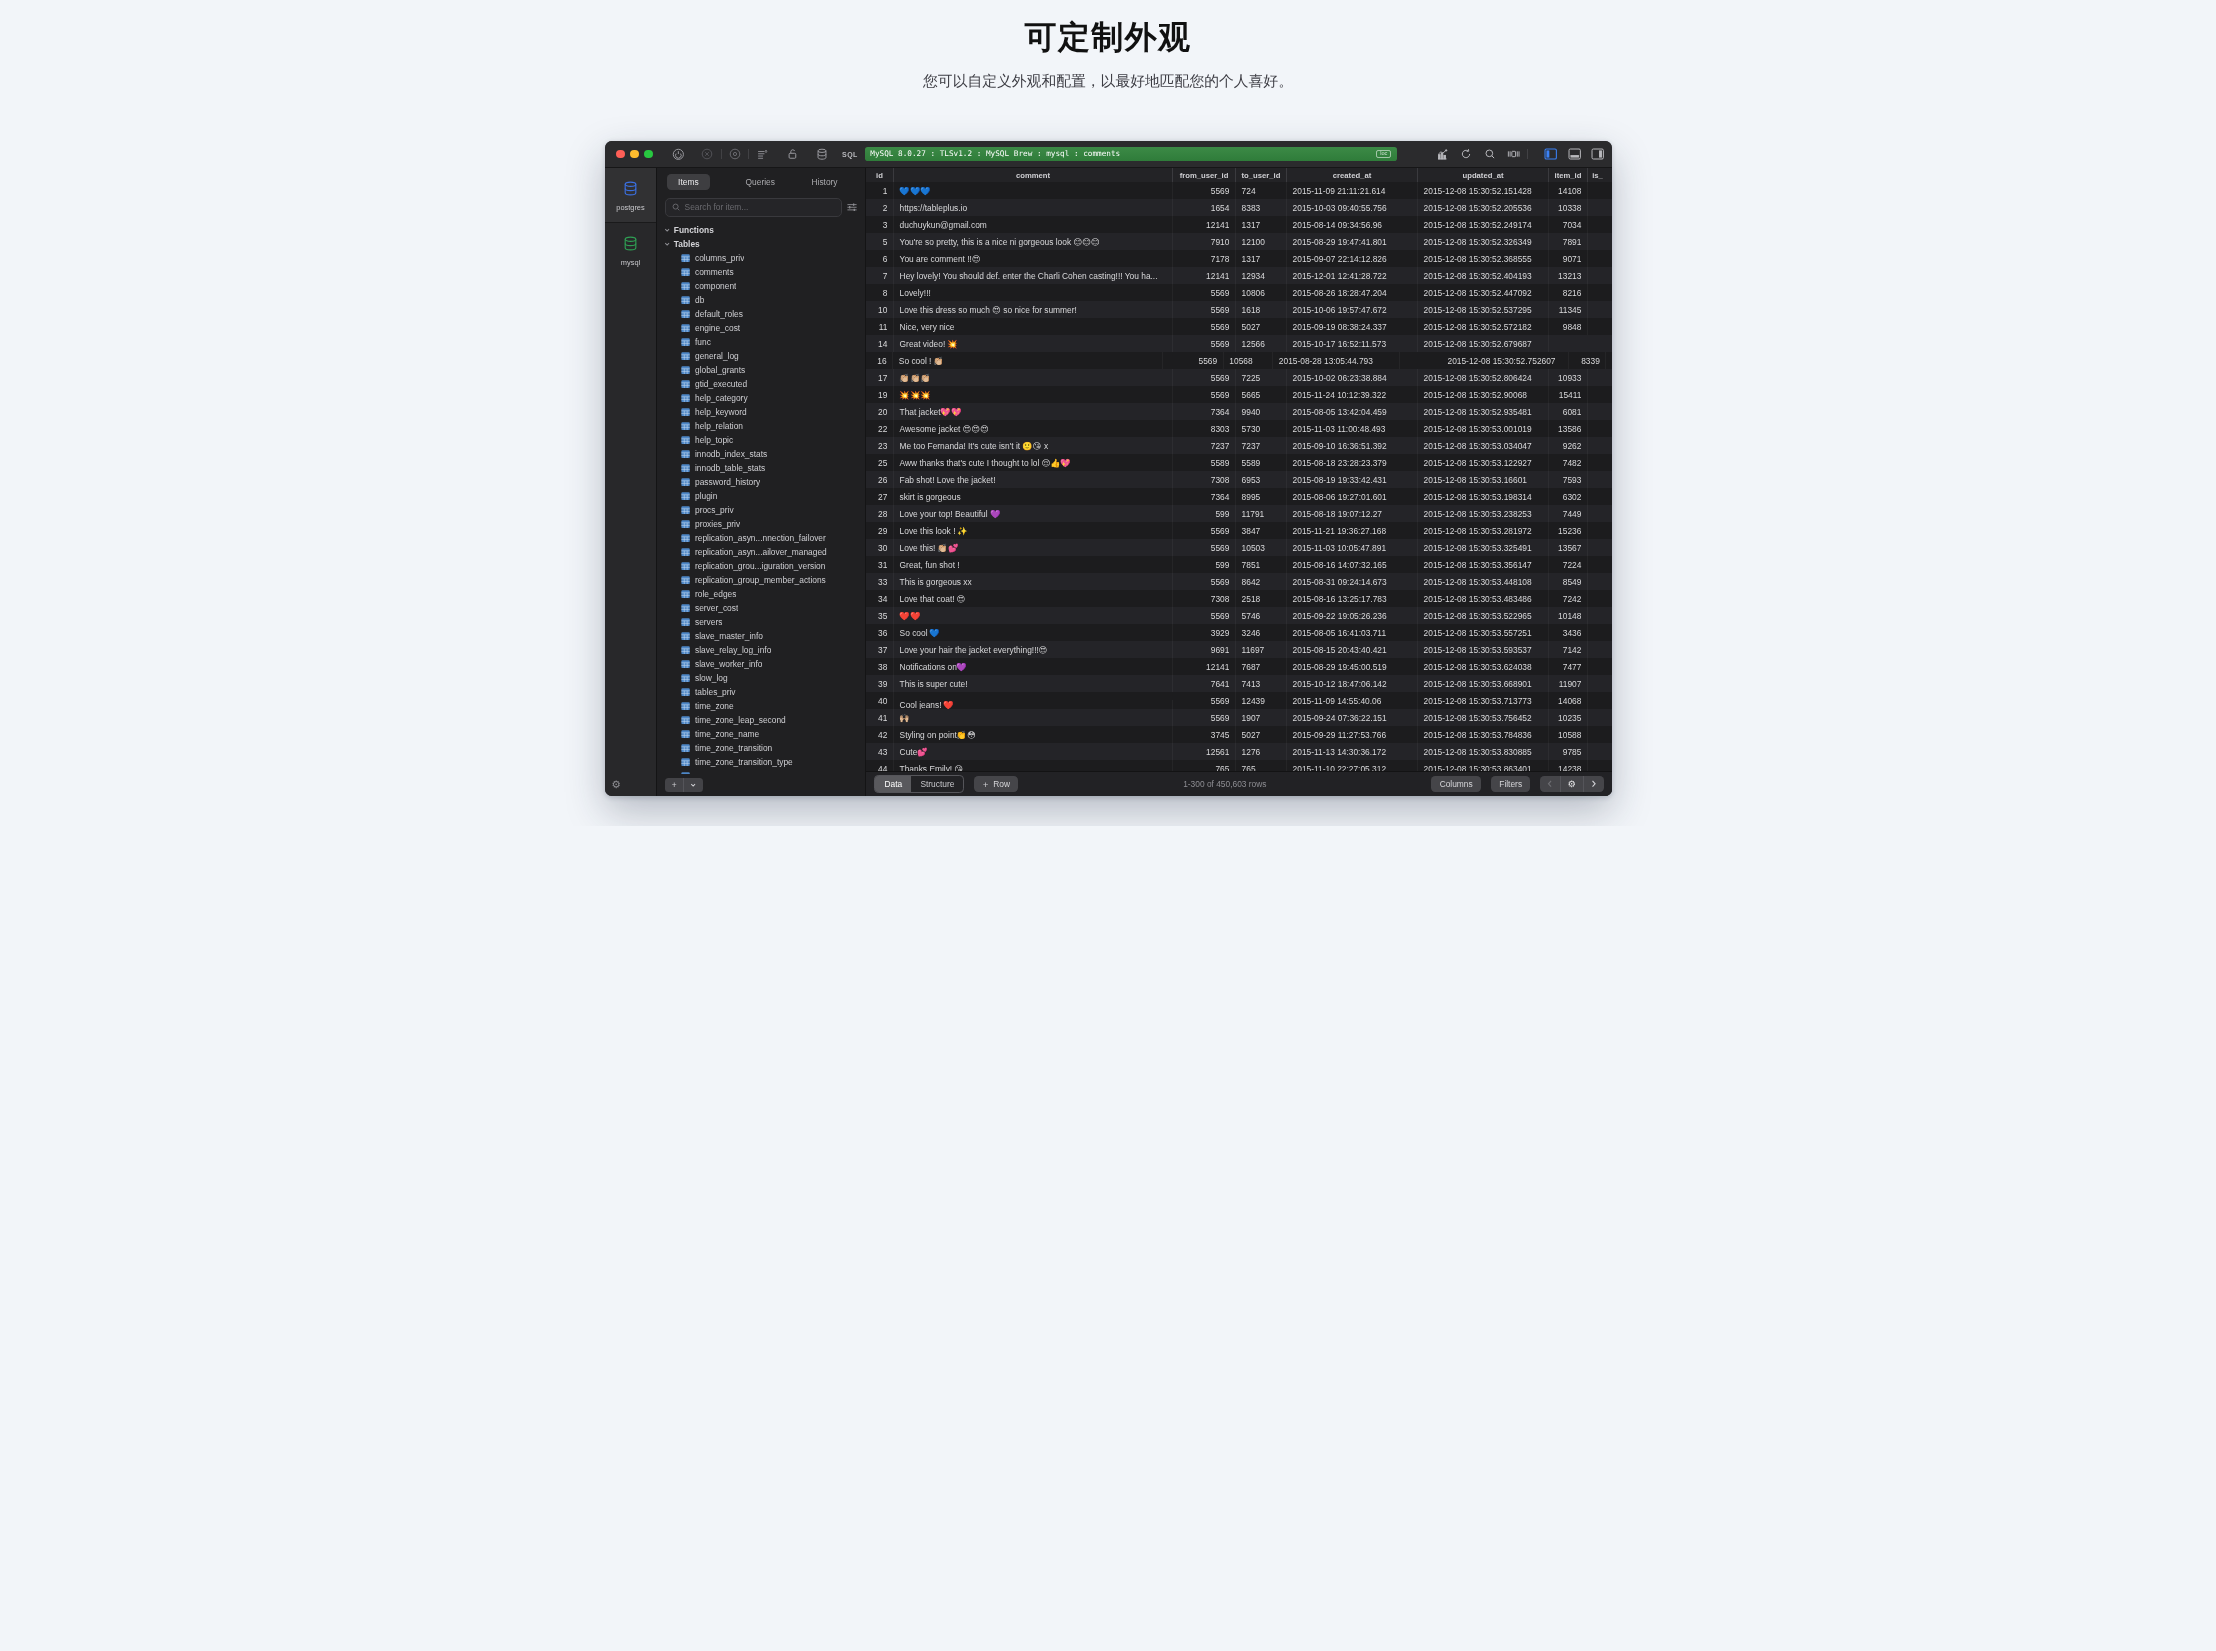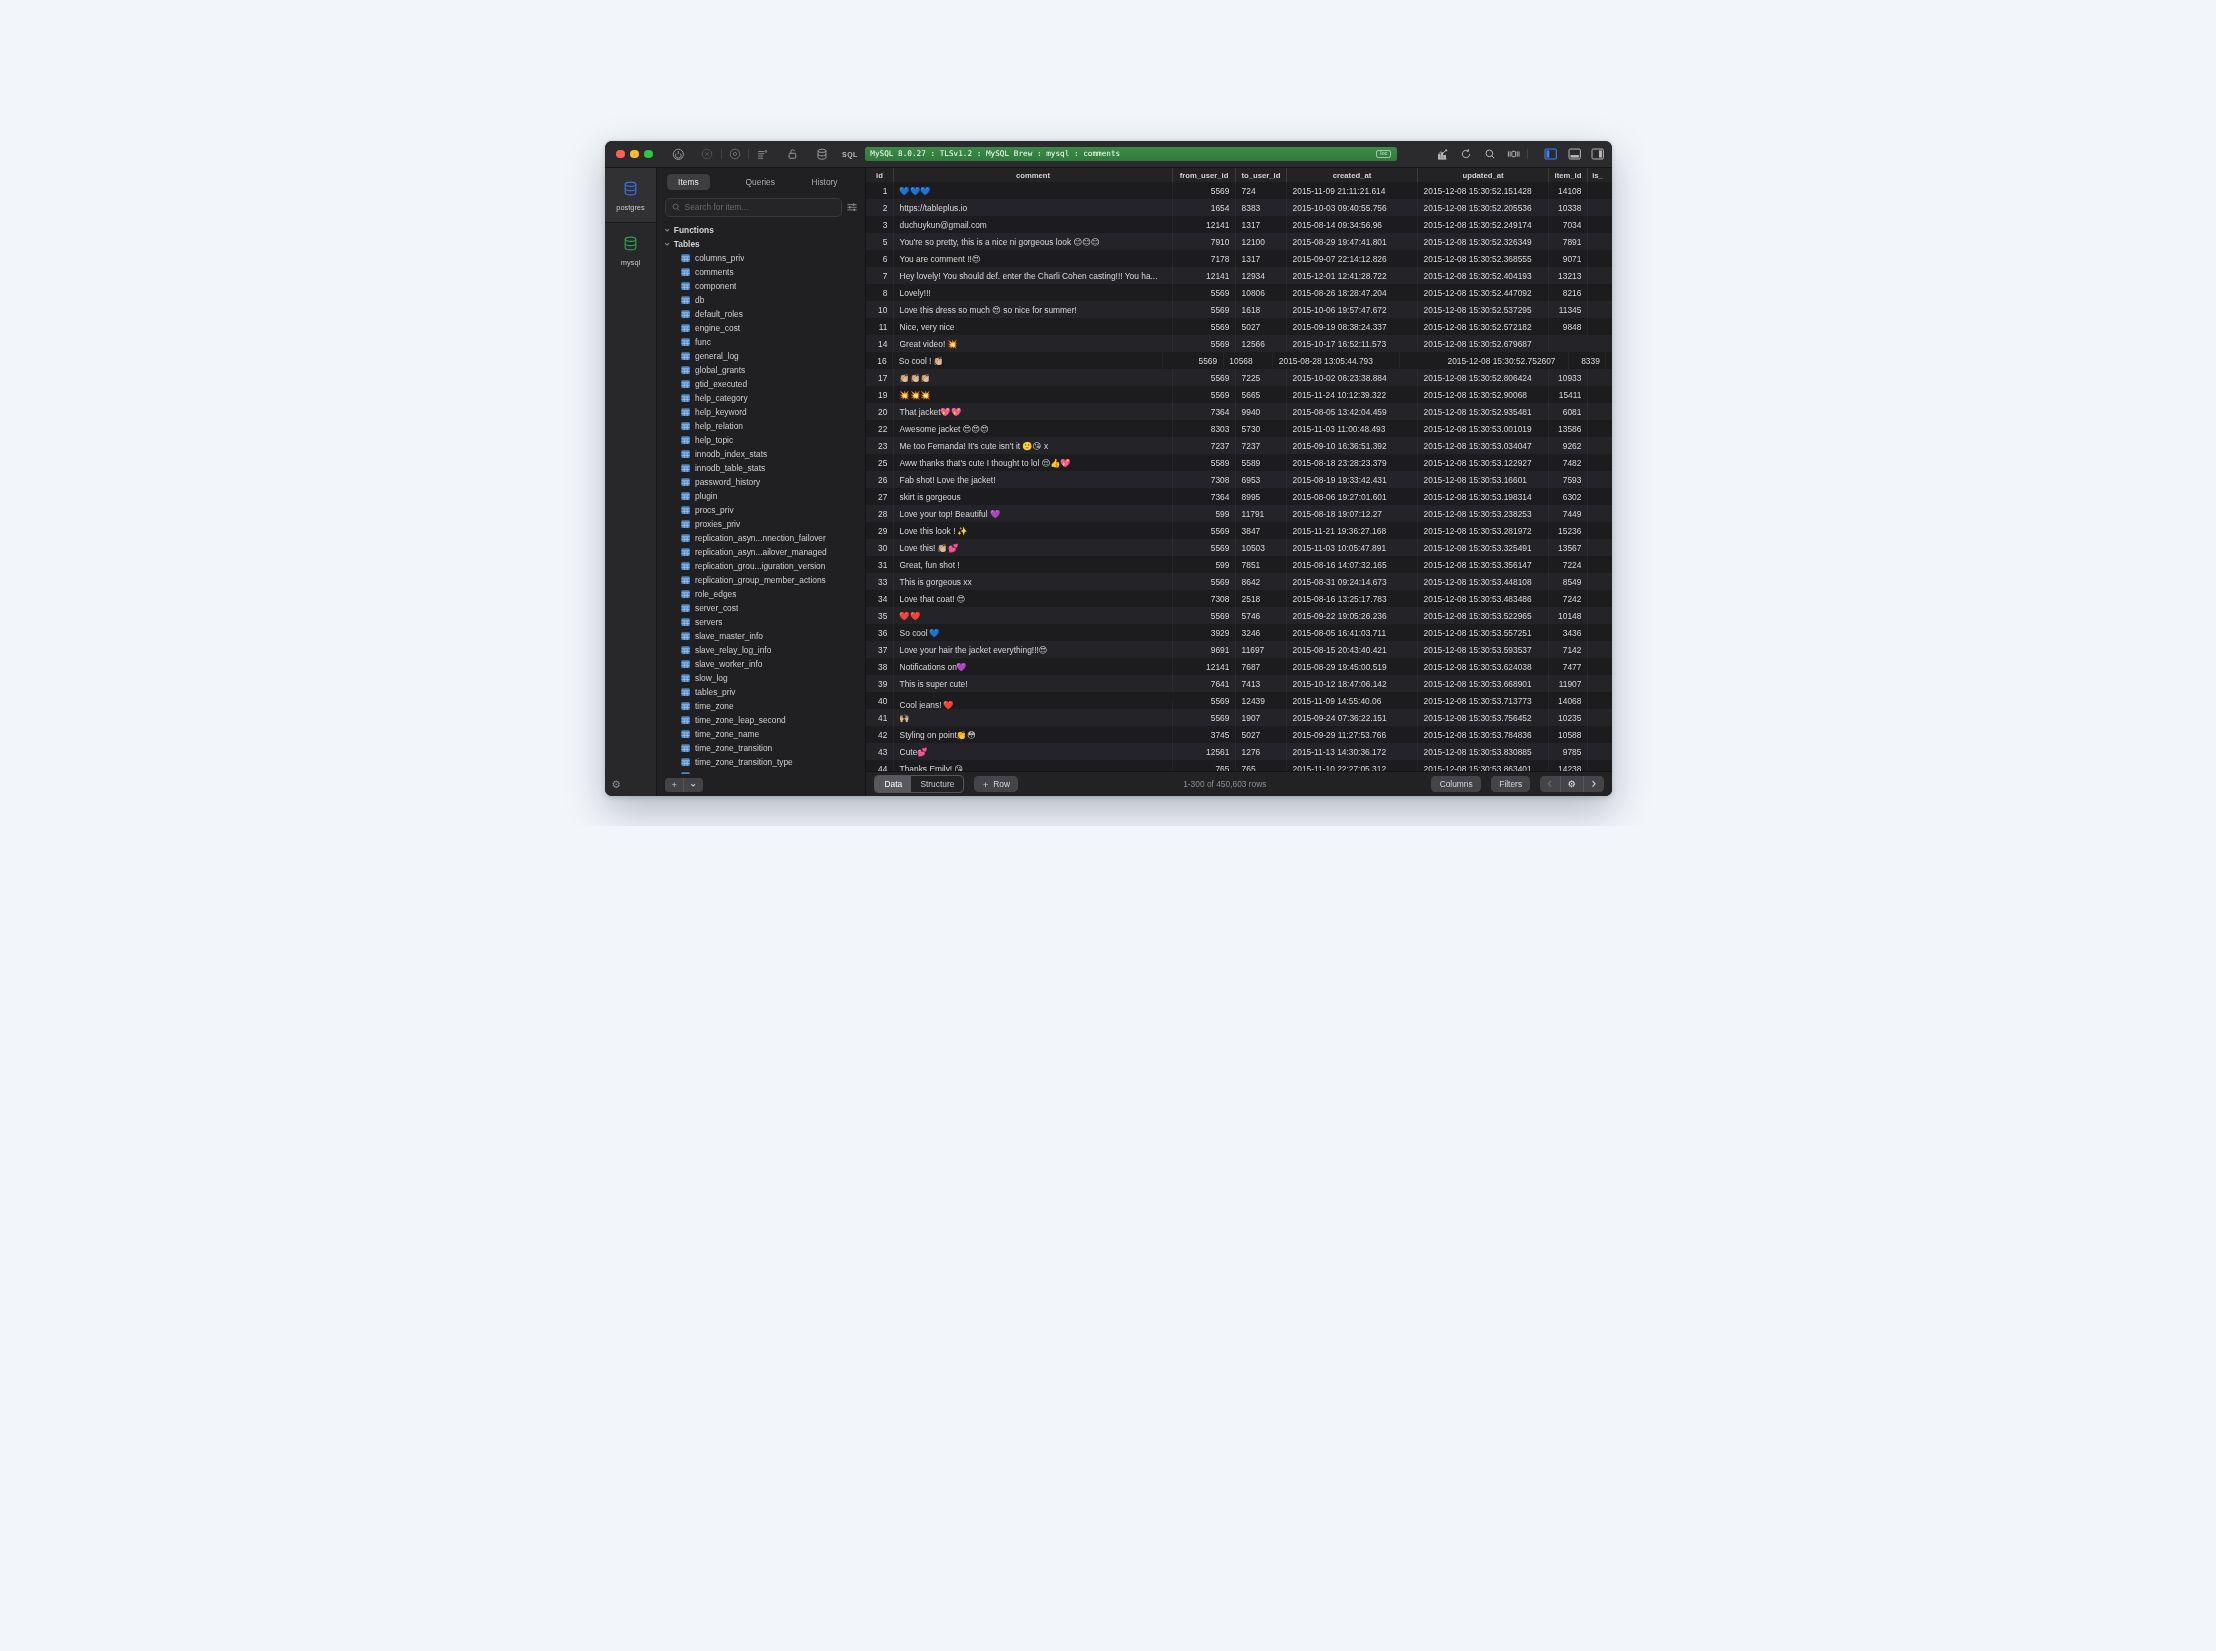--- a/index.html
+++ b/index.html
@@ -73,20 +73,22 @@
   .pagegroup{height:15.5px;background:#454549;border-radius:4.2px;display:flex;align-items:center;margin-left:9.8px;}
   .pagegroup .pg{padding:0 7px;font-size:8.4px;color:#d0d0d4;display:flex;align-items:center;height:100%;}
   .pagegroup .pg.dim{color:#6e6e73;}
   .pagegroup .pg+.pg{border-left:0.7px solid #55555a;}
   svg{display:block;}
 </style>
 </head>
 <body>
 
 <div class="page">
+  <h1 class="hero-title">可定制外观</h1>
+  <p class="hero-sub">您可以自定义外观和配置，以最好地匹配您的个人喜好。</p>
 
   <div class="window">
 
     <div class="titlebar">
       <div class="lights">
         <span class="light red"></span>
         <span class="light yellow"></span>
         <span class="light green"></span>
       </div>
 

